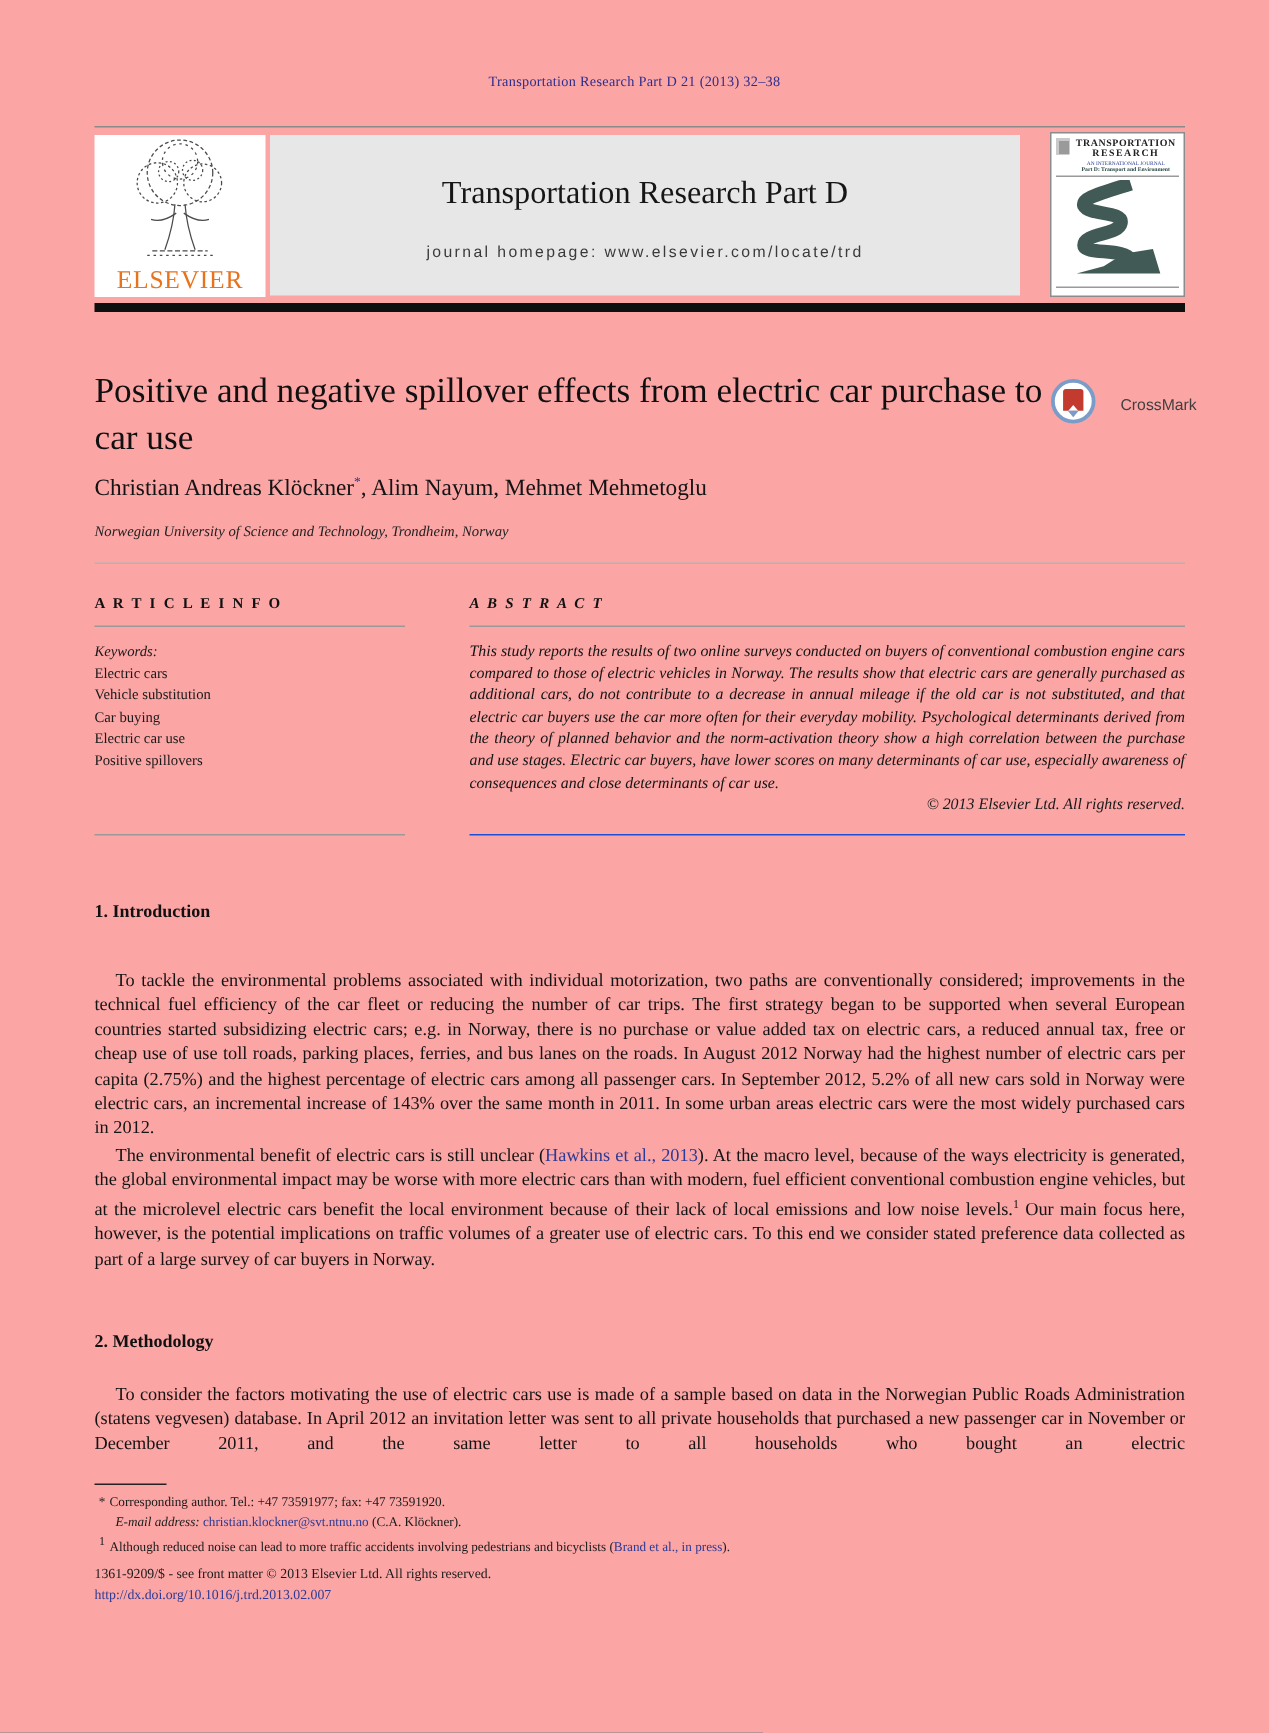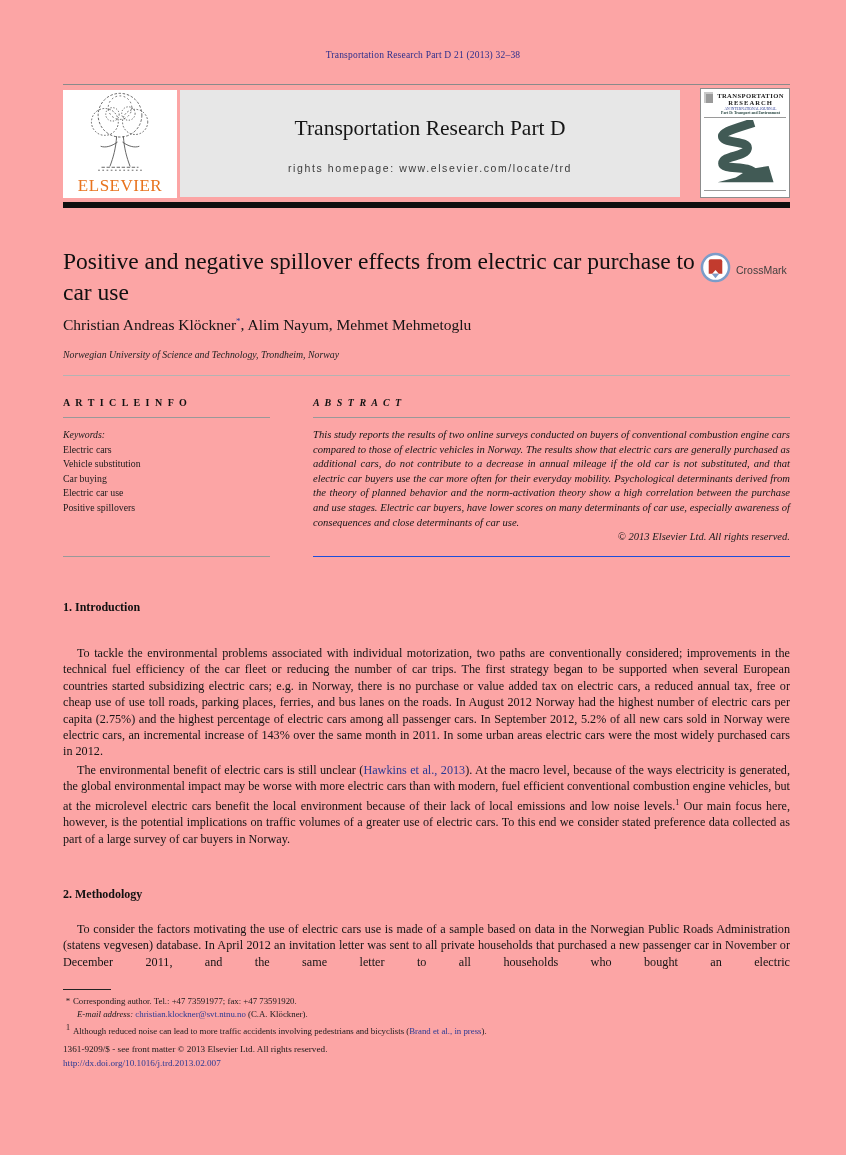--- a/index.html
+++ b/index.html
@@ -44,21 +44,21 @@
   .cover-t2 { font-size:6.6px; font-weight:bold; letter-spacing:1px; color:#222; }
   .cover-t3 { font-size:3.6px; color:#2b3a94; margin-top:1px; }
   .cover-t4 { font-size:3.8px; color:#24433e; font-weight:bold; }
   .cover-rule { border-top:1px solid #9a9a9a; margin:2px 0; }
   #separator-bar { top:202px; left:63px; width:727px; height:6px; background:#0f0f0f; }
 
   
   #article-title {
     top:246px; left:63px; width:660px; font-size:23.5px; line-height:31px; color:#101010;
   }
-  #crossmark { top:252px; left:700px; width:110px; display:flex; align-items:center; gap:5px; }
+  #crossmark { top:252px; left:700px; width:110px; display:flex; align-items:center; gap:16px; }
   #crossmark-label { font-family:"Liberation Sans", sans-serif; font-size:10.5px; color:#3f3f3f; }
   #authors-line { top:316px; left:63px; font-size:15.5px; color:#141414; }
   #authors-line sup { font-size:9px; color:#2b3a94; }
   #affiliation { top:349px; left:63px; font-style:italic; font-size:9.8px; color:#222; }
   #rule-mid { top:375px; left:63px; width:727px; border-top:1px solid #b3b3b3; }
 
   
   #info-abstract { top:393px; left:63px; width:727px; display:flex; gap:43px; align-items:stretch; }
   #col-info  { width:207px; border-bottom:1px solid #999; }
   #col-abstract { width:477px; border-bottom:1px solid #1d4ed8; padding-bottom:14px;font-style:italic; }
@@ -119,21 +119,21 @@
           <path d="M28 92 L72 92" stroke-dasharray="4 2"></path>
           <path d="M24 95.5 L76 95.5" stroke-dasharray="2 3"></path>
         </g>
       </svg>
     </span>
     <div id="elsevier-wordmark">ELSEVIER</div>
   </div>
 
   <div class="abs" id="banner-center">
     <div id="journal-title">Transportation Research Part D</div>
-    <div id="journal-homepage">rights homepage: www.elsevier.com/locate/trd</div>
+    <div id="journal-homepage">journal homepage: www.elsevier.com/locate/trd</div>
   </div>
 
   <div class="abs" id="cover-thumb">
     <div class="cover-head">
       <div class="cover-crest"></div>
       <div class="cover-titles">
         <div class="cover-t1">TRANSPORTATION</div>
         <div class="cover-t2">RESEARCH</div>
         <div class="cover-t3">AN INTERNATIONAL JOURNAL</div>
         <div class="cover-t4">Part D: Transport and Environment</div>

